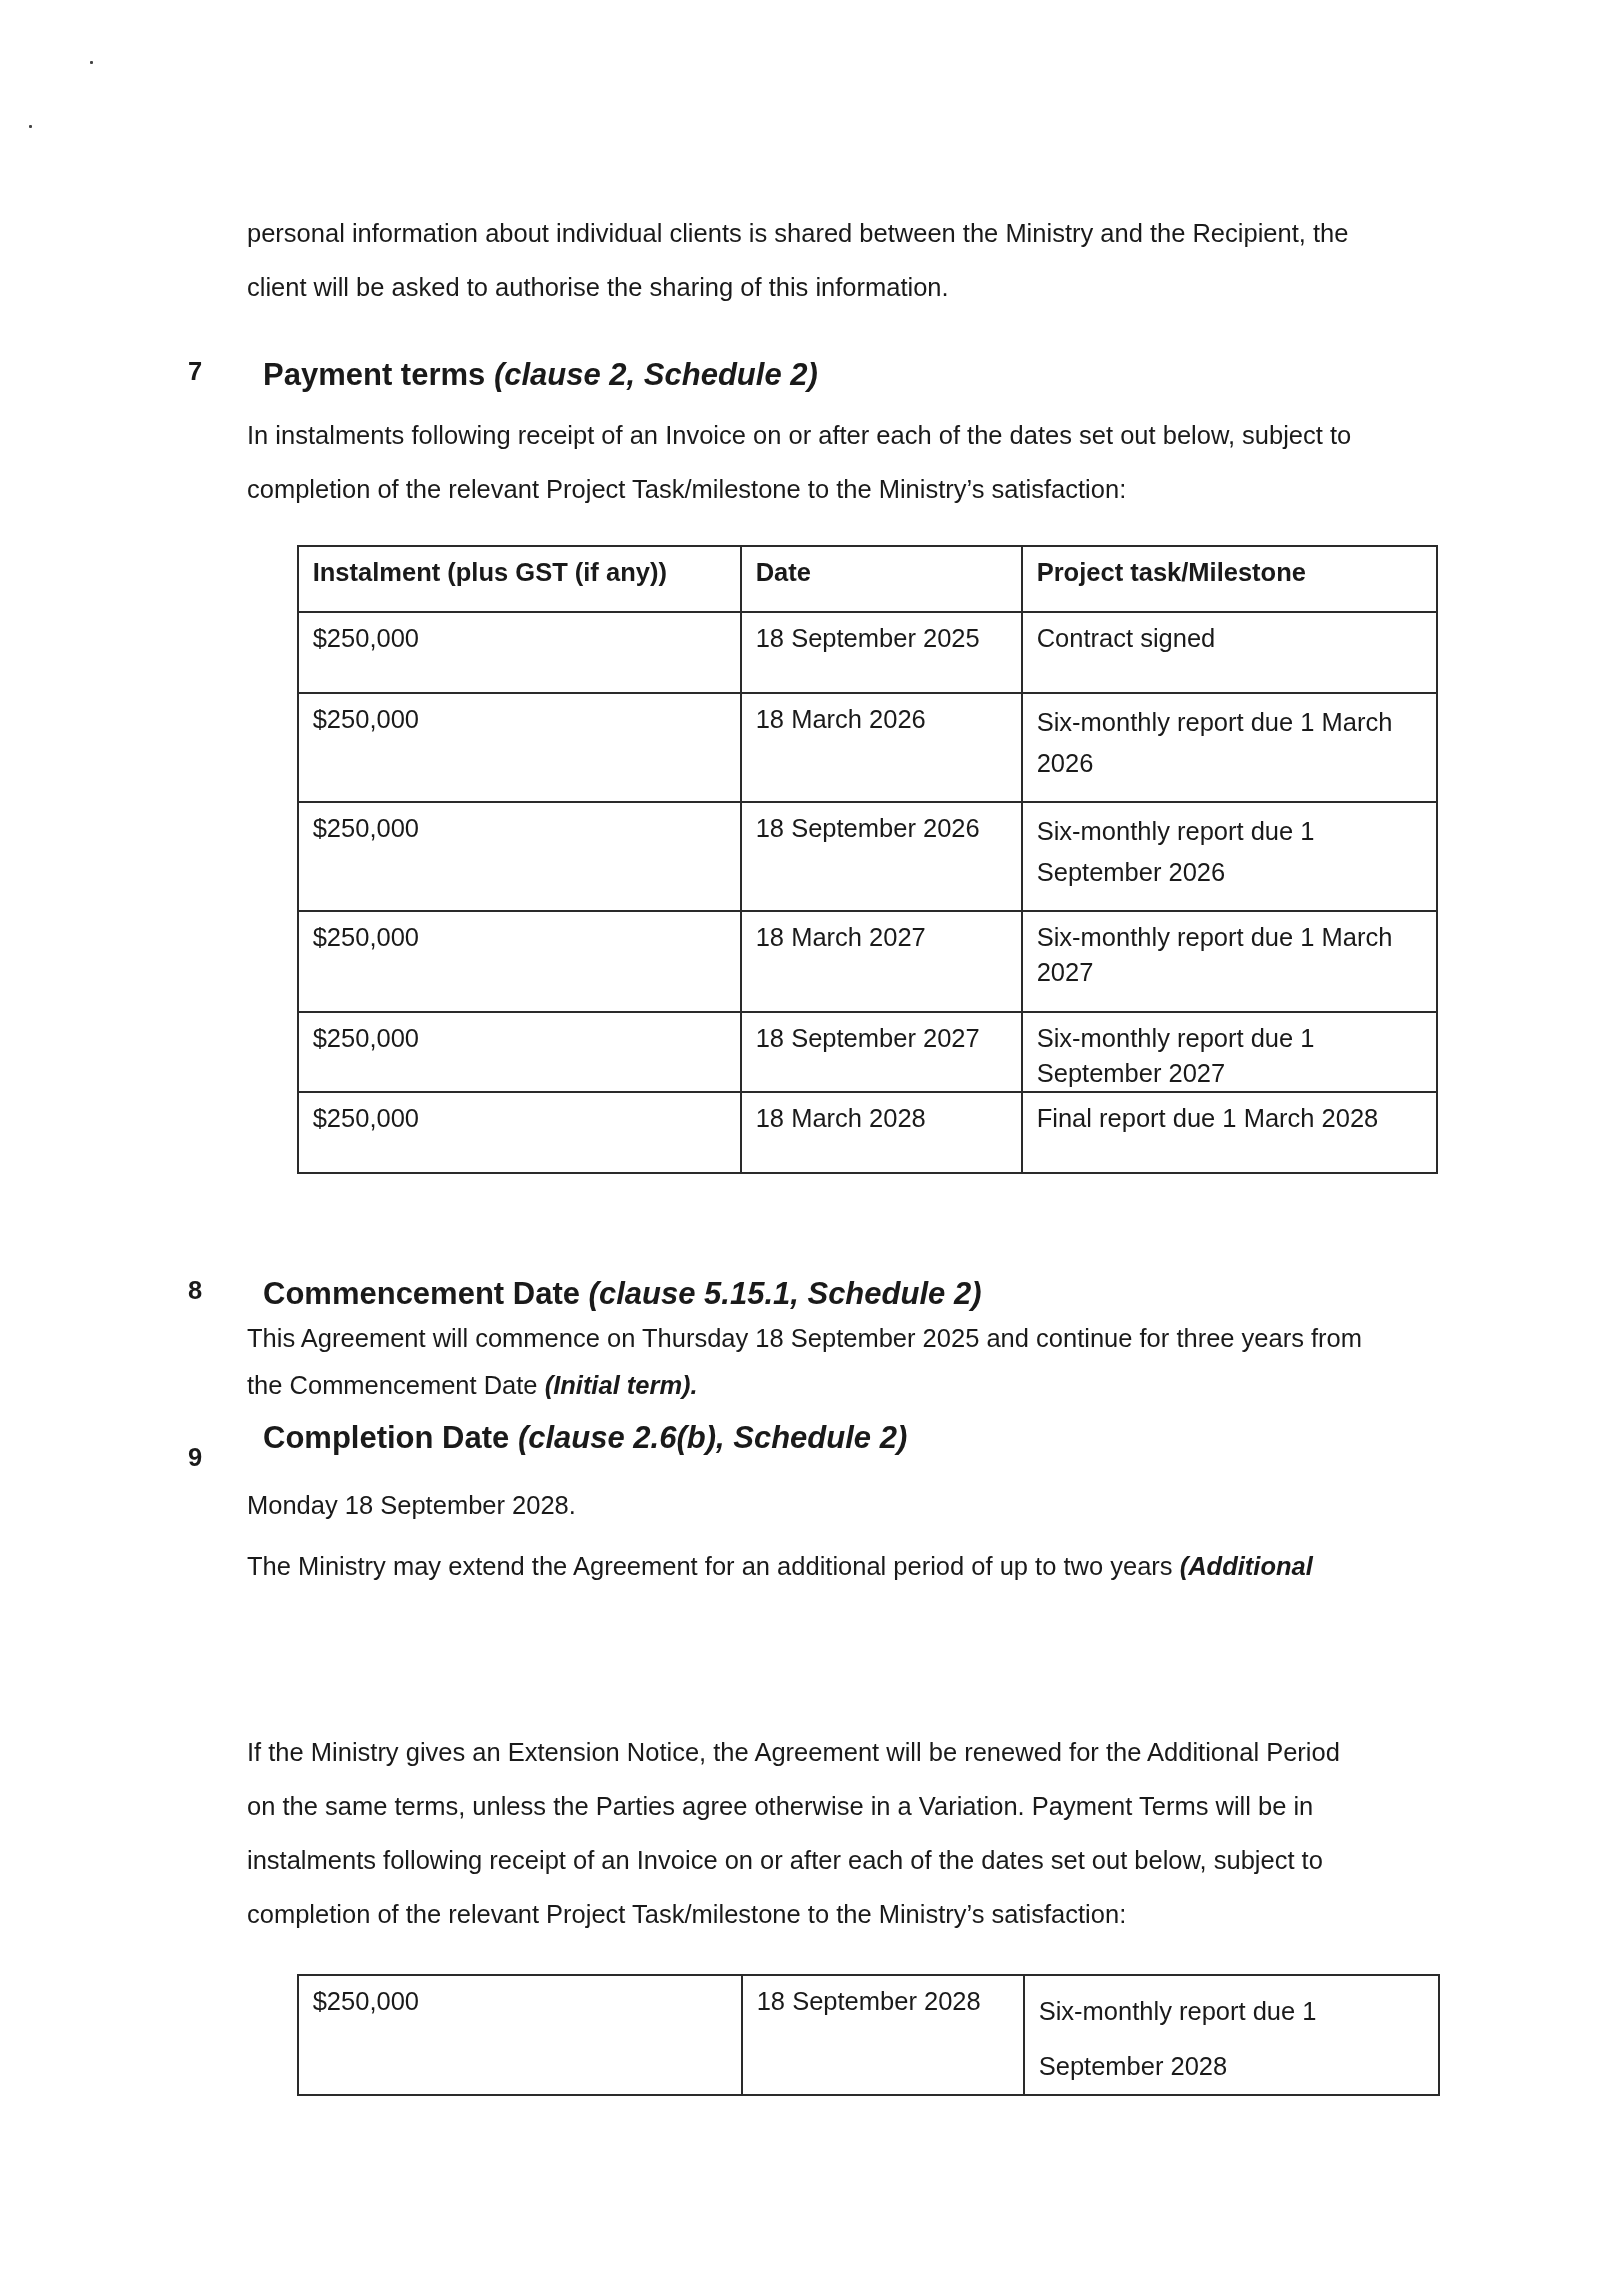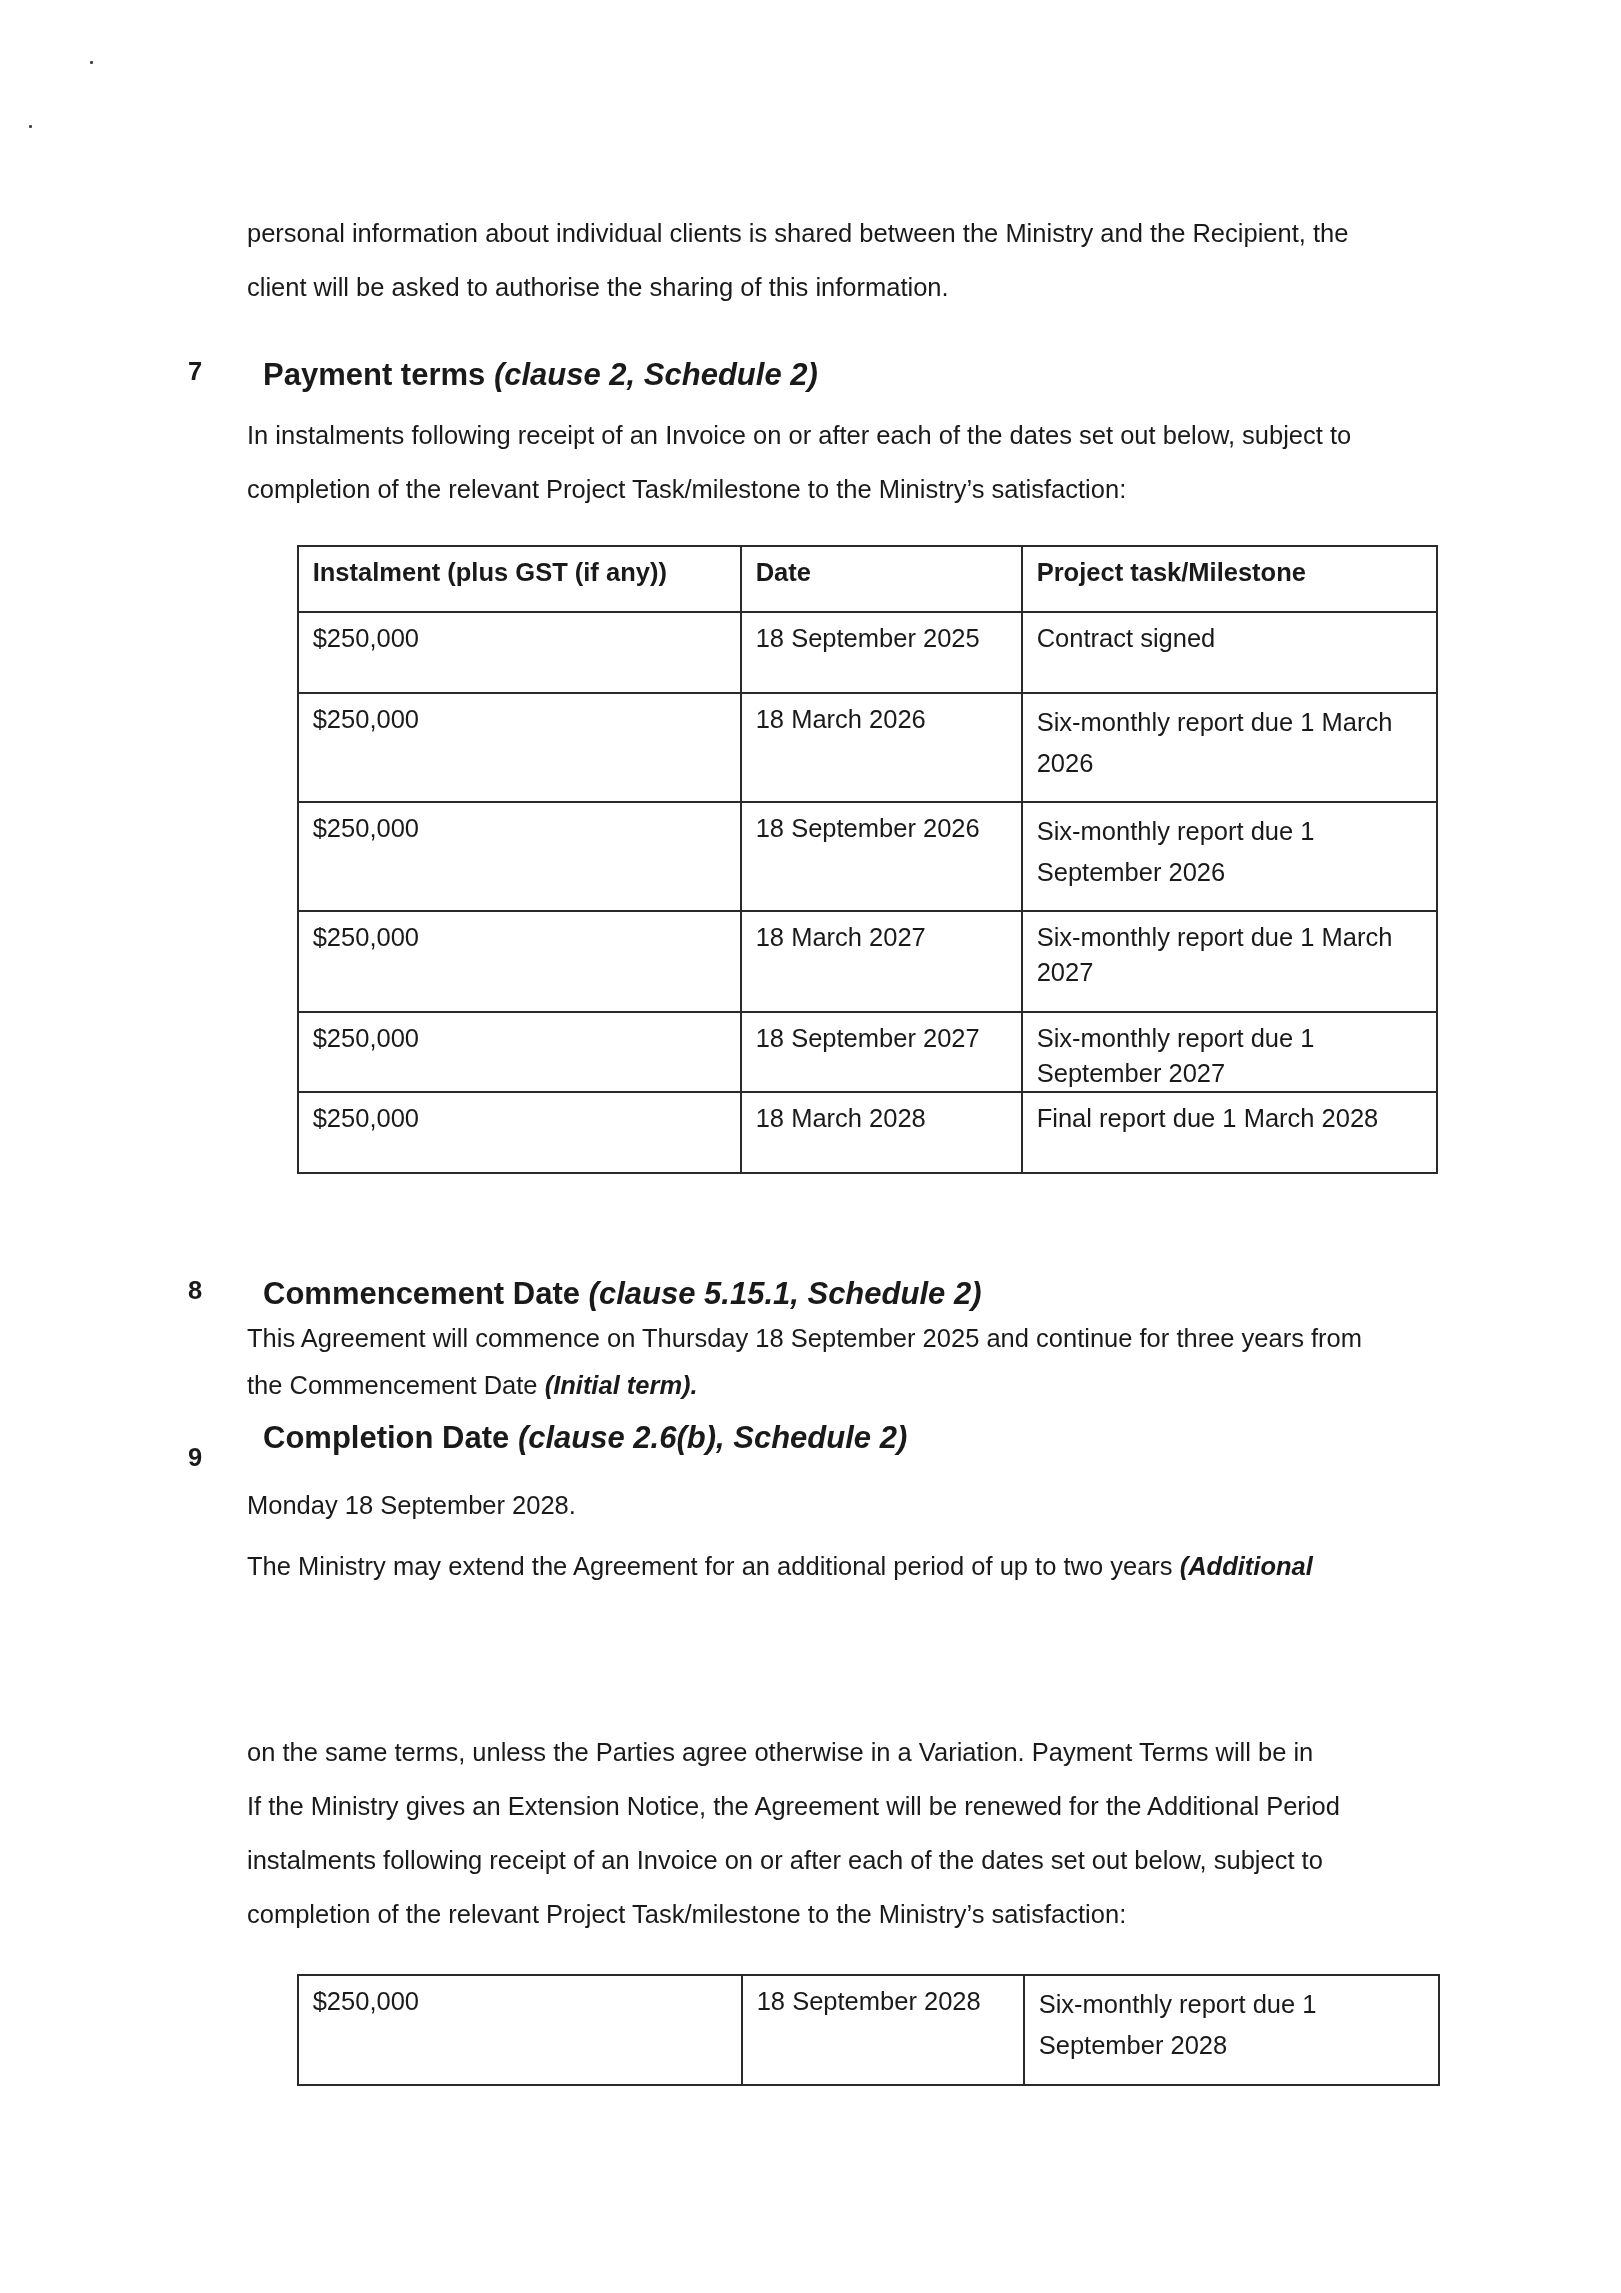--- a/index.html
+++ b/index.html
@@ -101,33 +101,33 @@
 <div class="heading" style="top:1420px;">
   <span>Completion Date </span><i>(clause 2.6(b), Schedule 2)</i>
 </div>
 <div class="para" style="top:1486px; line-height:39px;">Monday 18 September 2028.</div>
 
 <div class="para justify" style="top:1539px;">
   <div><span>The Ministry may extend the Agreement for an additional period of up to two years </span><span class="bi">(Additional</span></div>
 </div>
 
 <div class="para justify" style="top:1725px;">
+  <div>If the Ministry gives an Extension Notice, the Agreement will be renewed for the Additional Period</div>
   <div>on the same terms, unless the Parties agree otherwise in a Variation. Payment Terms will be in</div>
-  <div>If the Ministry gives an Extension Notice, the Agreement will be renewed for the Additional Period</div>
   <div>instalments following receipt of an Invoice on or after each of the dates set out below, subject to</div>
   <div>completion of the relevant Project Task/milestone to the Ministry’s satisfaction:</div>
 </div>
 
 <table class="pay" style="left:297px; top:1974px; width:1141px;">
   <colgroup>
       <col style="width:444px">
       <col style="width:282px">
       <col style="width:415px">
     </colgroup>
   <tbody>
       <tr style="height:110px;">
     <td>$250,000</td>
     <td>18 September 2028</td>
-    <td style="line-height:41px;border-radius:25px;">Six-monthly report due 1 September 2028</td>
+    <td style="line-height:55px;border-radius:25px;">Six-monthly report due 1 September 2028</td>
   </tr>
 </tbody>
   </table>
 
 
 </body></html>

